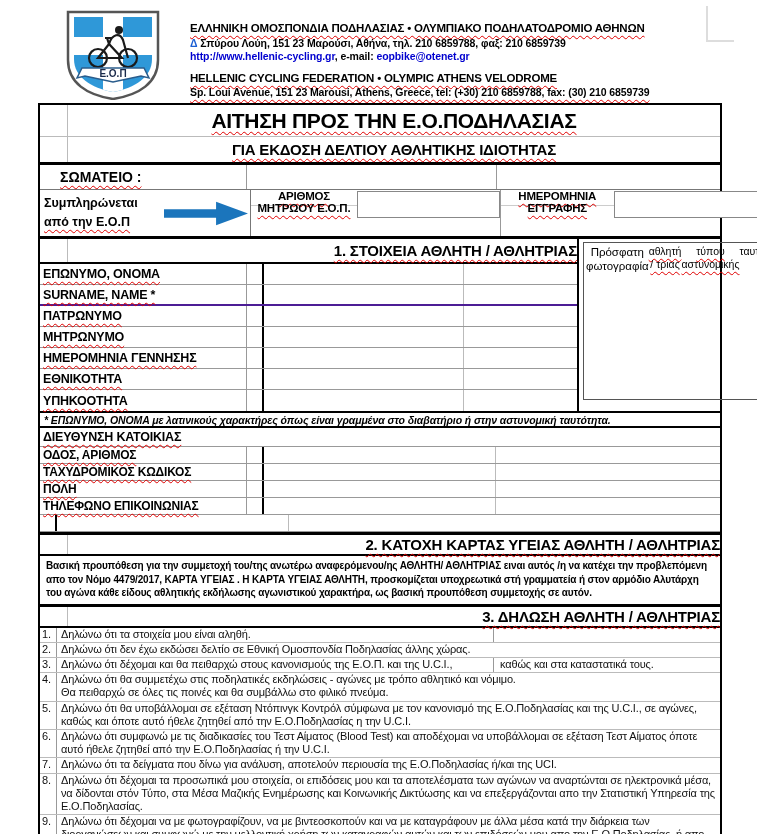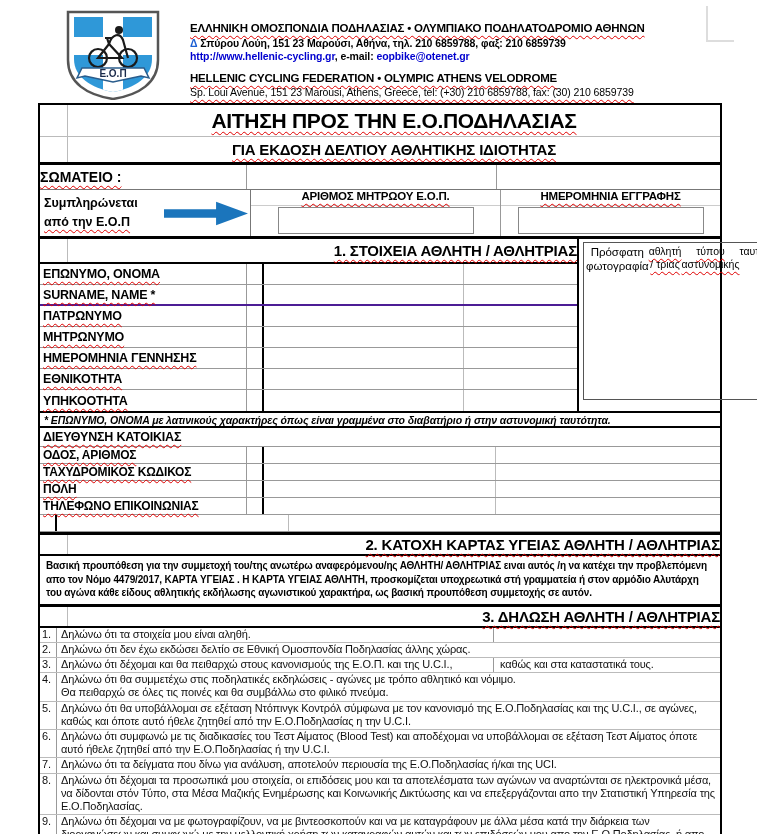--- a/index.html
+++ b/index.html
@@ -12,38 +12,38 @@
   
   .hdr{position:absolute;left:62px;top:8px;display:flex;gap:26px}
   .logo{width:102px;height:92px;flex:none}
   .hdr-text{padding-top:14px;width:548px}
   .org-gr{font-size:11.5px;font-weight:bold;letter-spacing:-.2px;white-space:nowrap}
   .addr-gr{font-size:10.5px;font-weight:bold;line-height:13px;width:392px;margin-top:3px;letter-spacing:-.1px}
   .seg-plain{color:#000}
   .seg-blue{color:#1b5fd4}
   .seg-link{color:#0000cf;cursor:pointer}
   .org-en{font-size:11.5px;font-weight:bold;letter-spacing:-.2px;margin-top:9px;white-space:nowrap}
-  .addr-en{font-size:10.5px;font-weight:normal;letter-spacing:-.1px;margin-top:2px;white-space:nowrap}
+  .addr-en{font-size:10.5px;font-weight:bold;letter-spacing:-.1px;margin-top:2px;white-space:nowrap}
   
   .doc{position:absolute;left:38px;top:103px;width:684px;border:2px solid #000;background:#fff}
   .row{display:flex;align-items:center}
   .spacer{width:28px;align-self:stretch;border-right:1px solid #bbb;flex:none}
   .title-row{height:31px}
   .ttl{flex:1;text-align:center;font-size:21px;font-weight:bold;letter-spacing:-.3px}
   .subtitle-row{height:26px;border-top:1px solid #bbb}
   .sttl{flex:1;text-align:center;font-size:15px;font-weight:bold;letter-spacing:-.2px}
   .club-row{height:27px;border-top:3px solid #000}
-  .club-label{width:207px;flex:none;padding-left:0;font-size:14px;font-weight:bold;border-right:1px solid #999;align-self:stretch;display:flex;align-items:center}
+  .club-label{width:207px;flex:none;padding-left:20px;font-size:14px;font-weight:bold;border-right:1px solid #999;align-self:stretch;display:flex;align-items:center}
   .club-mid{width:250px;flex:none;align-self:stretch;border-right:1px solid #999}
   .club-right{flex:1;align-self:stretch}
   
   .office-row{height:47px;border-top:1px solid #777;display:flex}
   .office-left{width:210px;flex:none;position:relative;padding:4px 0 0 4px;font-size:12.5px;font-weight:bold;line-height:19px}
   .arrow-wrap{position:absolute;left:124px;top:11px;width:84px;height:25px}
-  .zone{display:flex;flex-direction:column;align-self:stretch}
+  .zone{display:flex;flex-direction:row;align-self:stretch}
   .office-reg{width:250px;flex:none;border-left:1px solid #777}
   .office-date{flex:1;border-left:1px solid #999}
   .zone-label{height:16px;font-size:11.5px;font-weight:bold;text-align:center;border-bottom:1px solid #ccc;letter-spacing:-.2px}
   .zone-box{border:1px solid #888;height:27px;margin:1px auto 0;background:#fff;font-size:12px;padding:2px 4px}
   .box-reg{width:196px}
   .box-date{width:186px}
   
   .sec1-wrap{border-top:3px solid #000;display:flex}
   .sec1-left{width:537px;flex:none}
   .sec-header{height:25px;border-bottom:2px solid #000}

